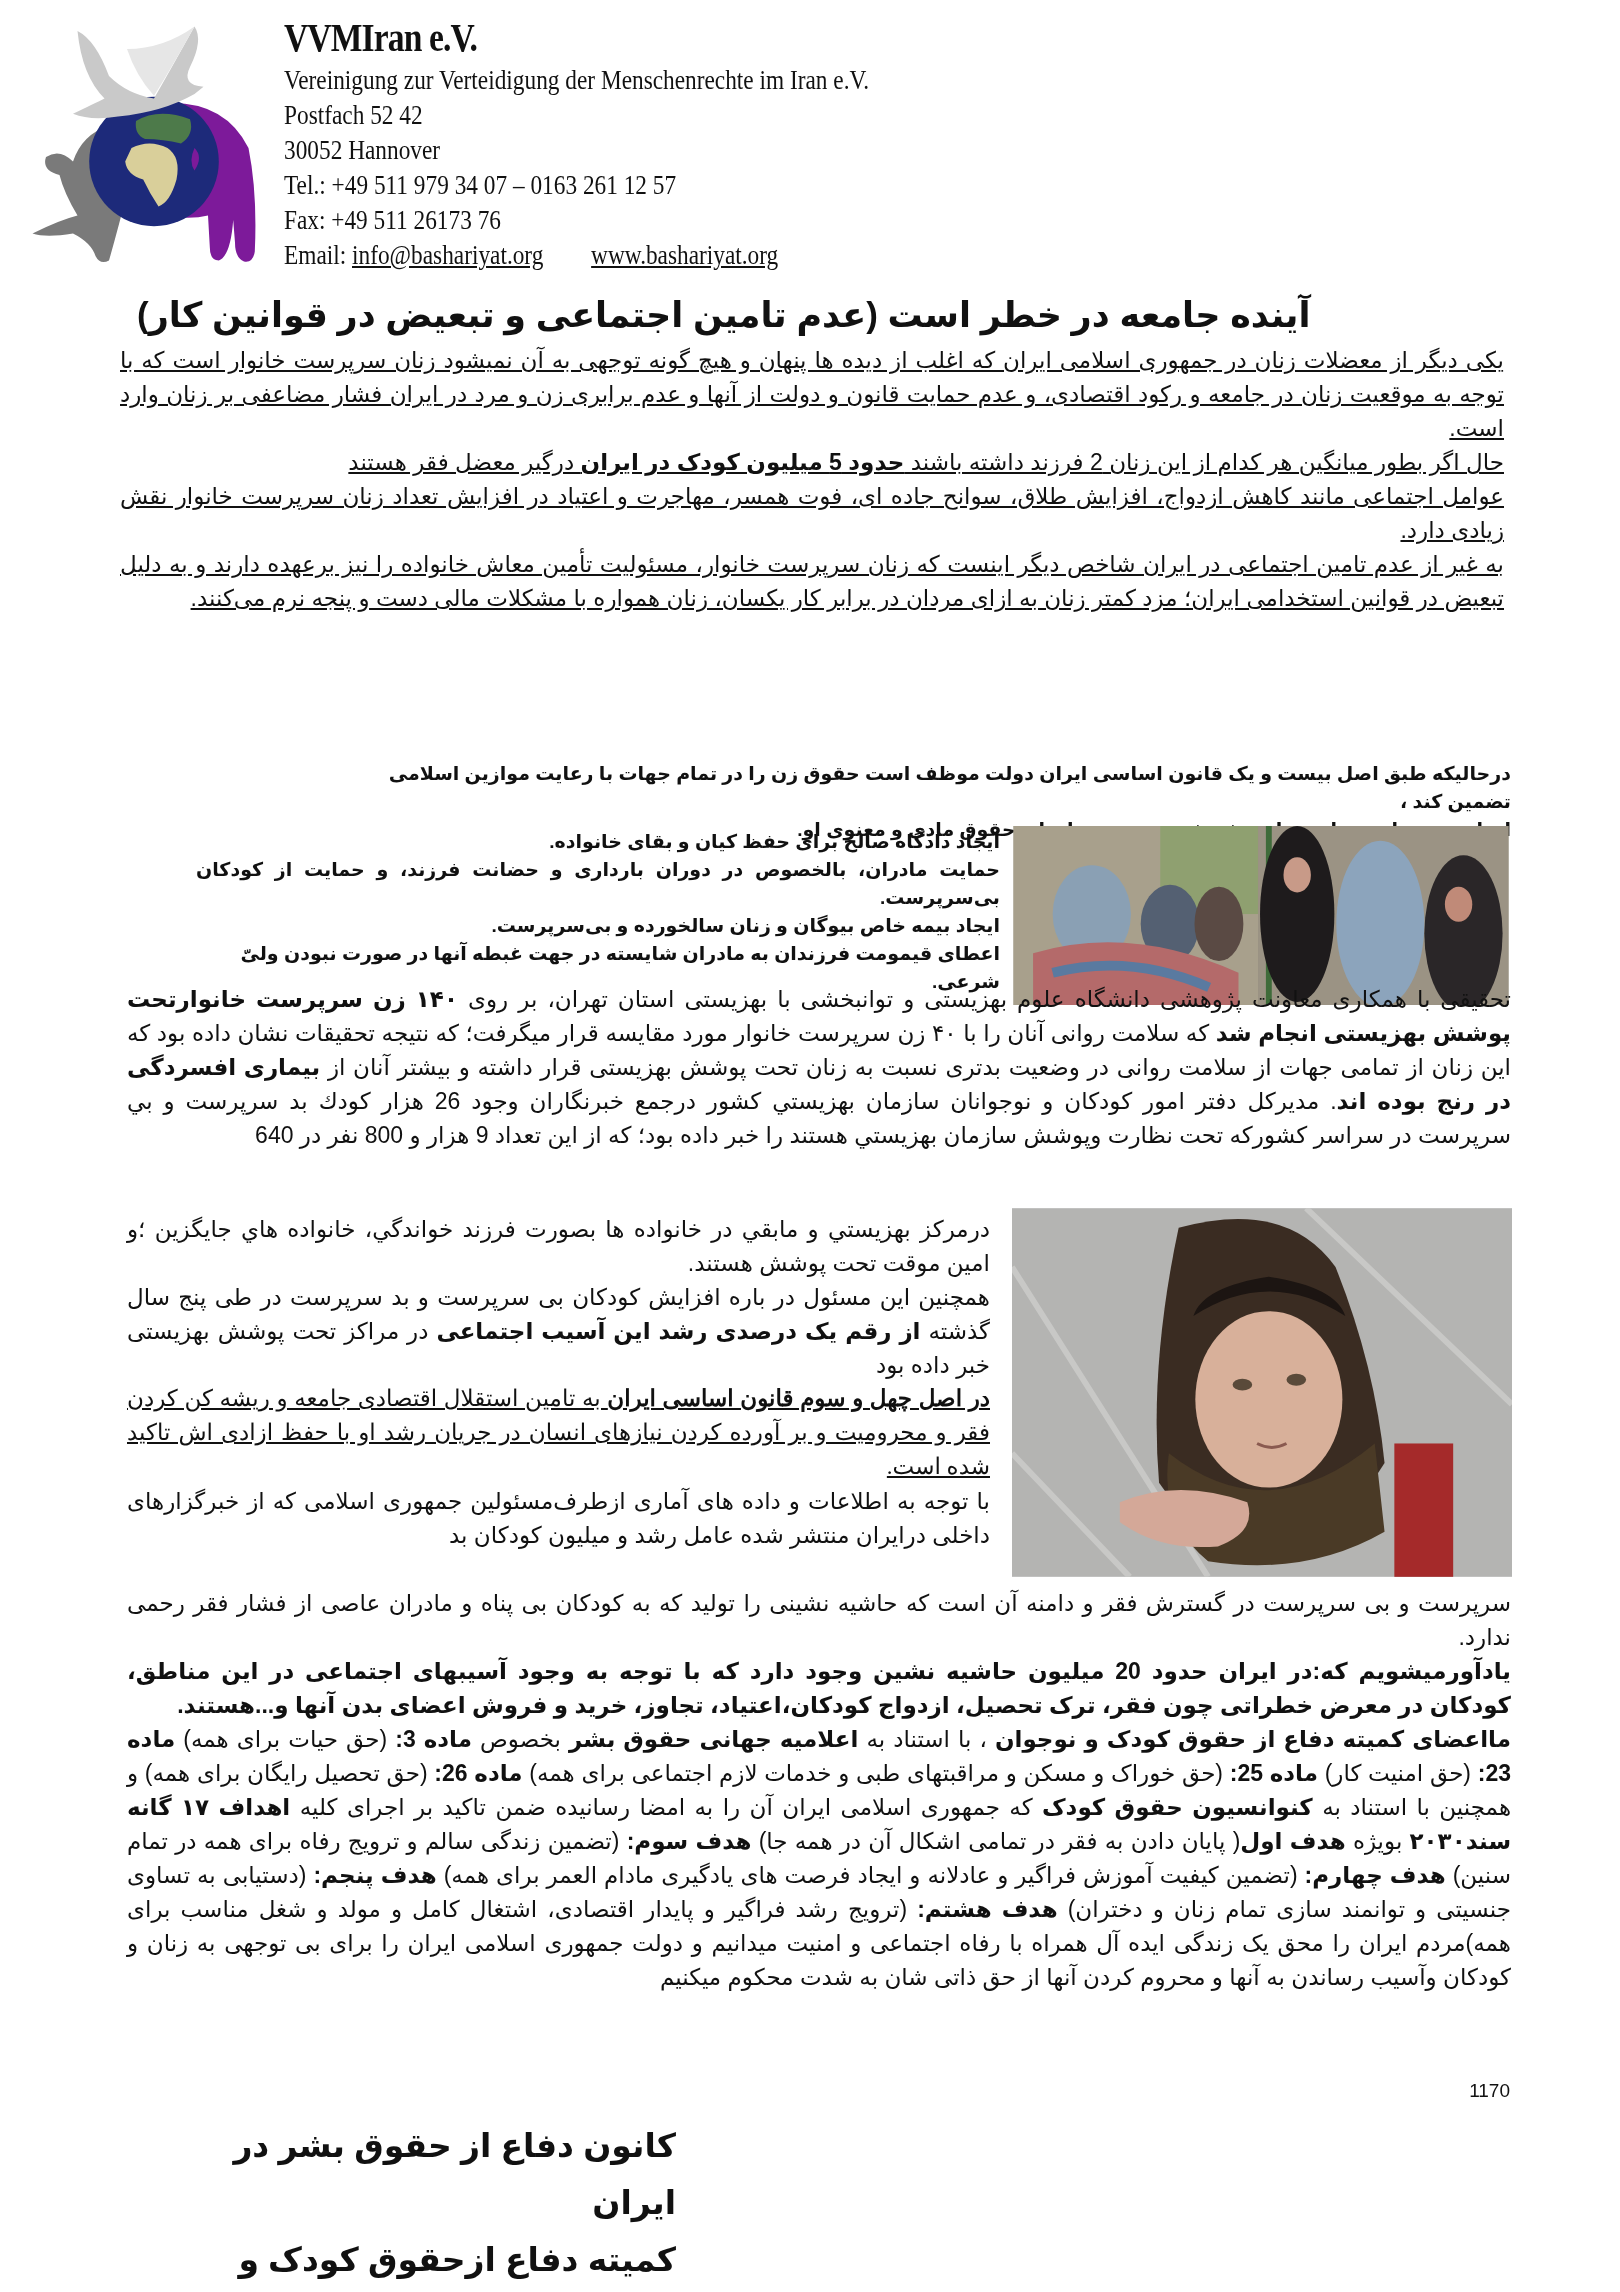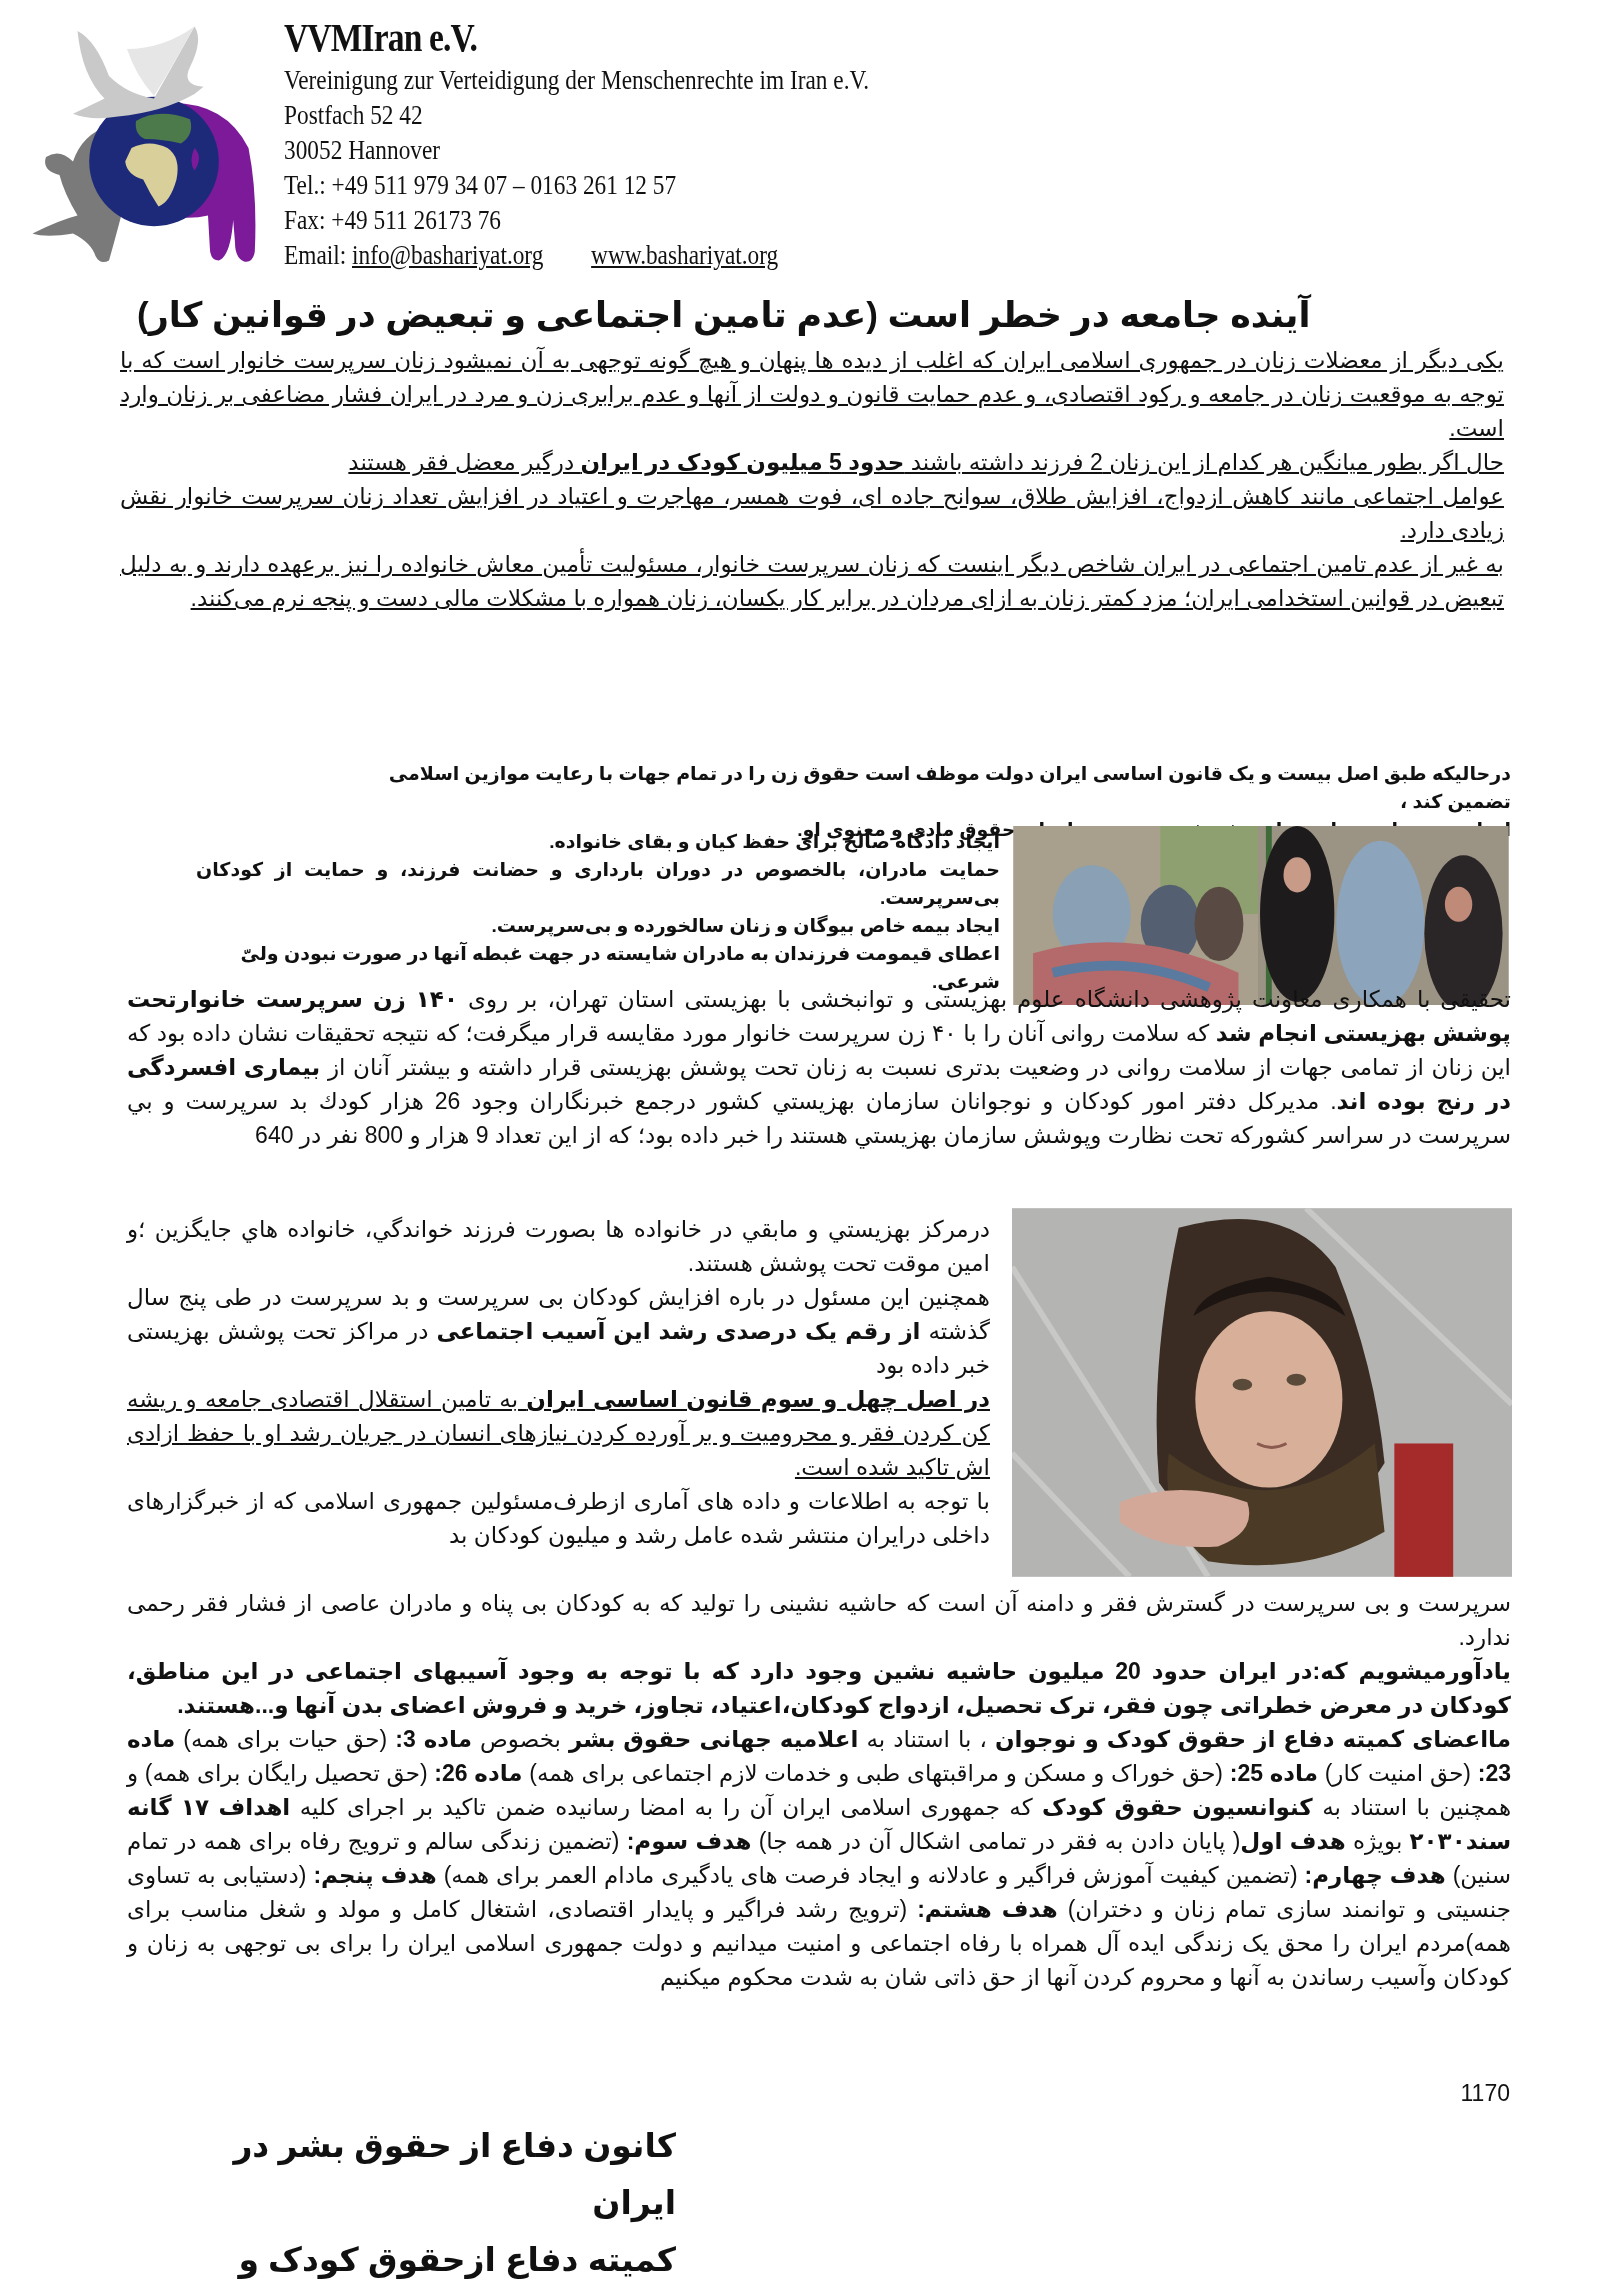--- a/index.html
+++ b/index.html
@@ -16,30 +16,30 @@
   #org .gap { display: inline-block; width: 41px; }
 
   
   #title { position: absolute; left: 137px; top: 290px; width: 1372px; text-align: left; direction: rtl;
            font-size: 35px; font-weight: bold; line-height: 49px; }
 
   
   .block { position: absolute; direction: rtl; text-align: justify; text-align-last: right; font-size: 23px; line-height: 34px; color: #111; }
   .block p { margin: 0; }
   .b { font-weight: bold; }
-  .u { text-decoration: underline; }
+  .u { text-decoration: underline; font-family: Liberation Serif, serif; }
   .small-bold { font-size: 19px; font-weight: bold; line-height: 28px; }
 
   #p-intro  { left: 120px; top: 343px; width: 1384px; text-decoration: underline; }
   #p-laws   { left: 372px; top: 760px; width: 1139px; }
   #p-list   { left: 196px; top: 828px; width: 804px; }
   #p-study  { left: 127px; top: 982px; width: 1384px; }
   #p-side   { left: 127px; top: 1212px; width: 863px; }
   #p-tail   { left: 127px; top: 1586px; width: 1384px; }
-  #page-num { position: absolute; left: 1353px; top: 2080px; width: 157px; text-align: right; font-size: 23px; }
+  #page-num { position: absolute; left: 1353px; top: 2080px; width: 157px; text-align: right; font-size: 19px; }
   #footer   { position: absolute; left: 147px; top: 2117px; width: 529px; direction: rtl; text-align: right; font-size: 33px; font-weight: bold; line-height: 57px; }
 
   
   .photo { position: absolute; overflow: hidden; }
   #photo-women { left: 1013px; top: 826px; width: 496px; height: 179px; }
   #photo-child { left: 1012px; top: 1208px; width: 500px; height: 369px; }
 </style>
 </head>
 <body>
 

